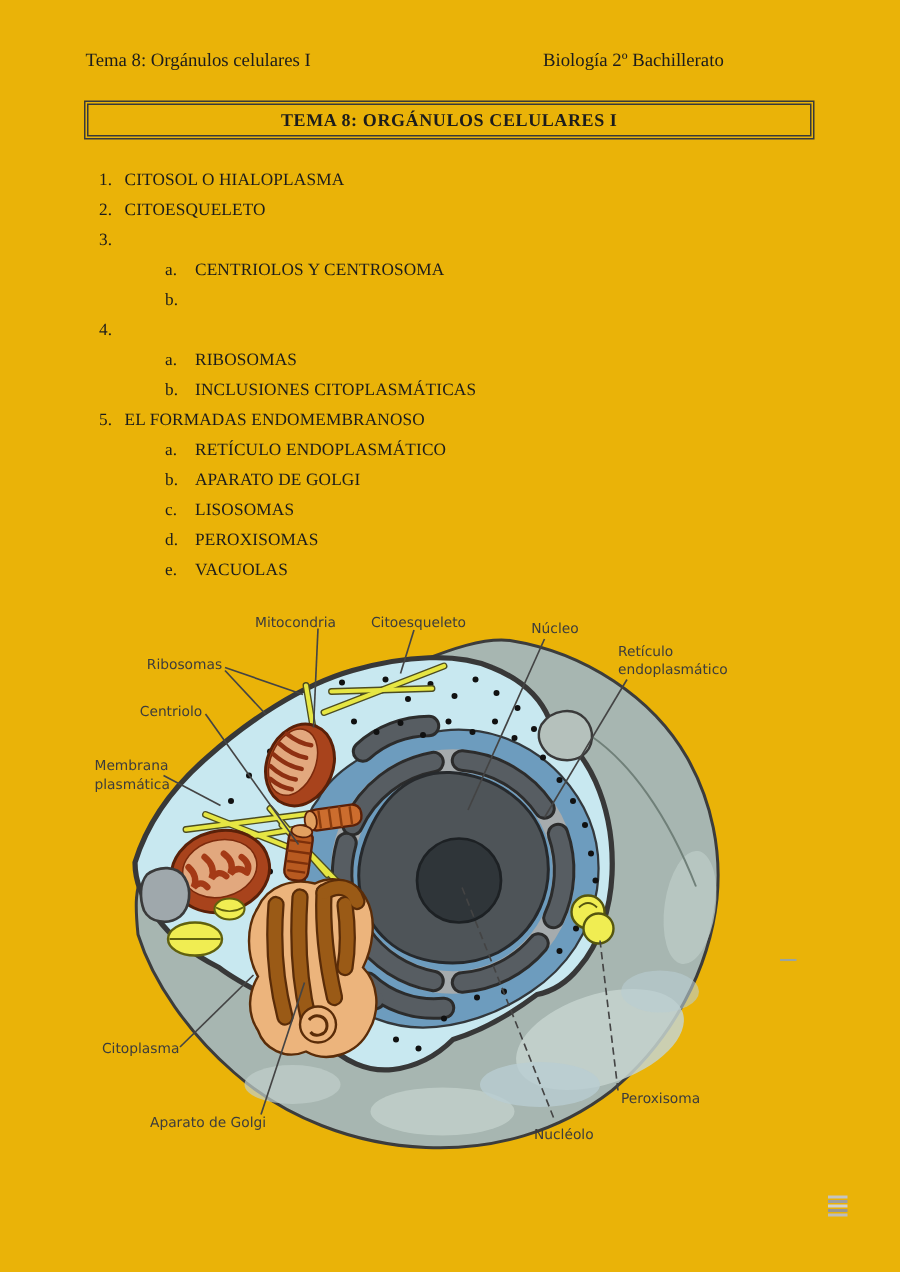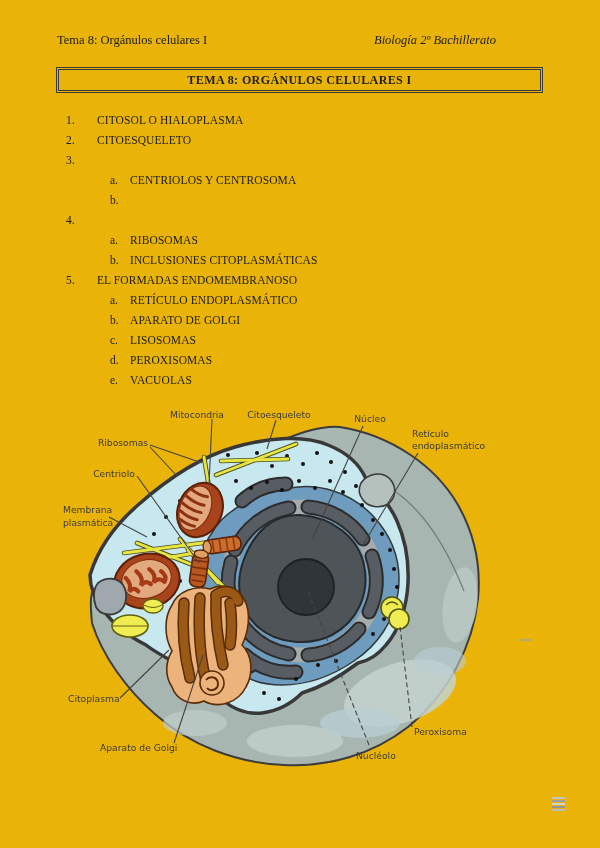--- a/index.html
+++ b/index.html
@@ -5,36 +5,36 @@
 <style>
   * { margin:0; padding:0; box-sizing:border-box; }
   body { background:#888; }
   .page {
     position:relative; width:600px; height:848px; background:#eab308;
     font-family:"Liberation Serif", serif; color:#1c1c1c; overflow:hidden;
     margin:0 auto;
   }
   .hdr { position:absolute; top:33px; font-size:12.5px; white-space:nowrap; }
   .hdr-left { left:57px; }
-  .hdr-right { left:374px;font-style:italic; }
+  .hdr-right { left:362px; }
   .title-box {
     position:absolute; left:56px; top:67px; width:487px; height:26px;
     border:1px solid #3a3a3a; padding:1px;
   }
   .title-box-inner {
     width:100%; height:100%; border:1px solid #3a3a3a;
     display:flex; align-items:center; justify-content:center;
   }
   .title-text { font-weight:bold; font-size:12px; letter-spacing:.4px; white-space:nowrap; }
   .outline { position:absolute; left:57px; top:110px; width:486px; }
   .o-row { position:relative; height:20px; font-size:11.5px; line-height:20px; white-space:nowrap; }
   .o-marker { position:absolute; }
   .o-label  { position:absolute; letter-spacing:.1px; }
   .lvl1 .o-marker { left:9px; }
-  .lvl1 .o-label  { left:40px; }
+  .lvl1 .o-label  { left:26px; }
   .lvl2 .o-marker { left:53px; }
   .lvl2 .o-label  { left:73px; }
   .diagram { position:absolute; left:60px; top:393px; width:490px; height:390px; }
   .dlabel { font-family:"DejaVu Sans", sans-serif; font-size:9.2px; fill:#3c3c3c; }
   .corner-mark { position:absolute; left:552px; top:797px; width:13px; }
   .corner-mark div { height:2px; margin-bottom:1px; }
 </style>
 </head>
 <body>
 

